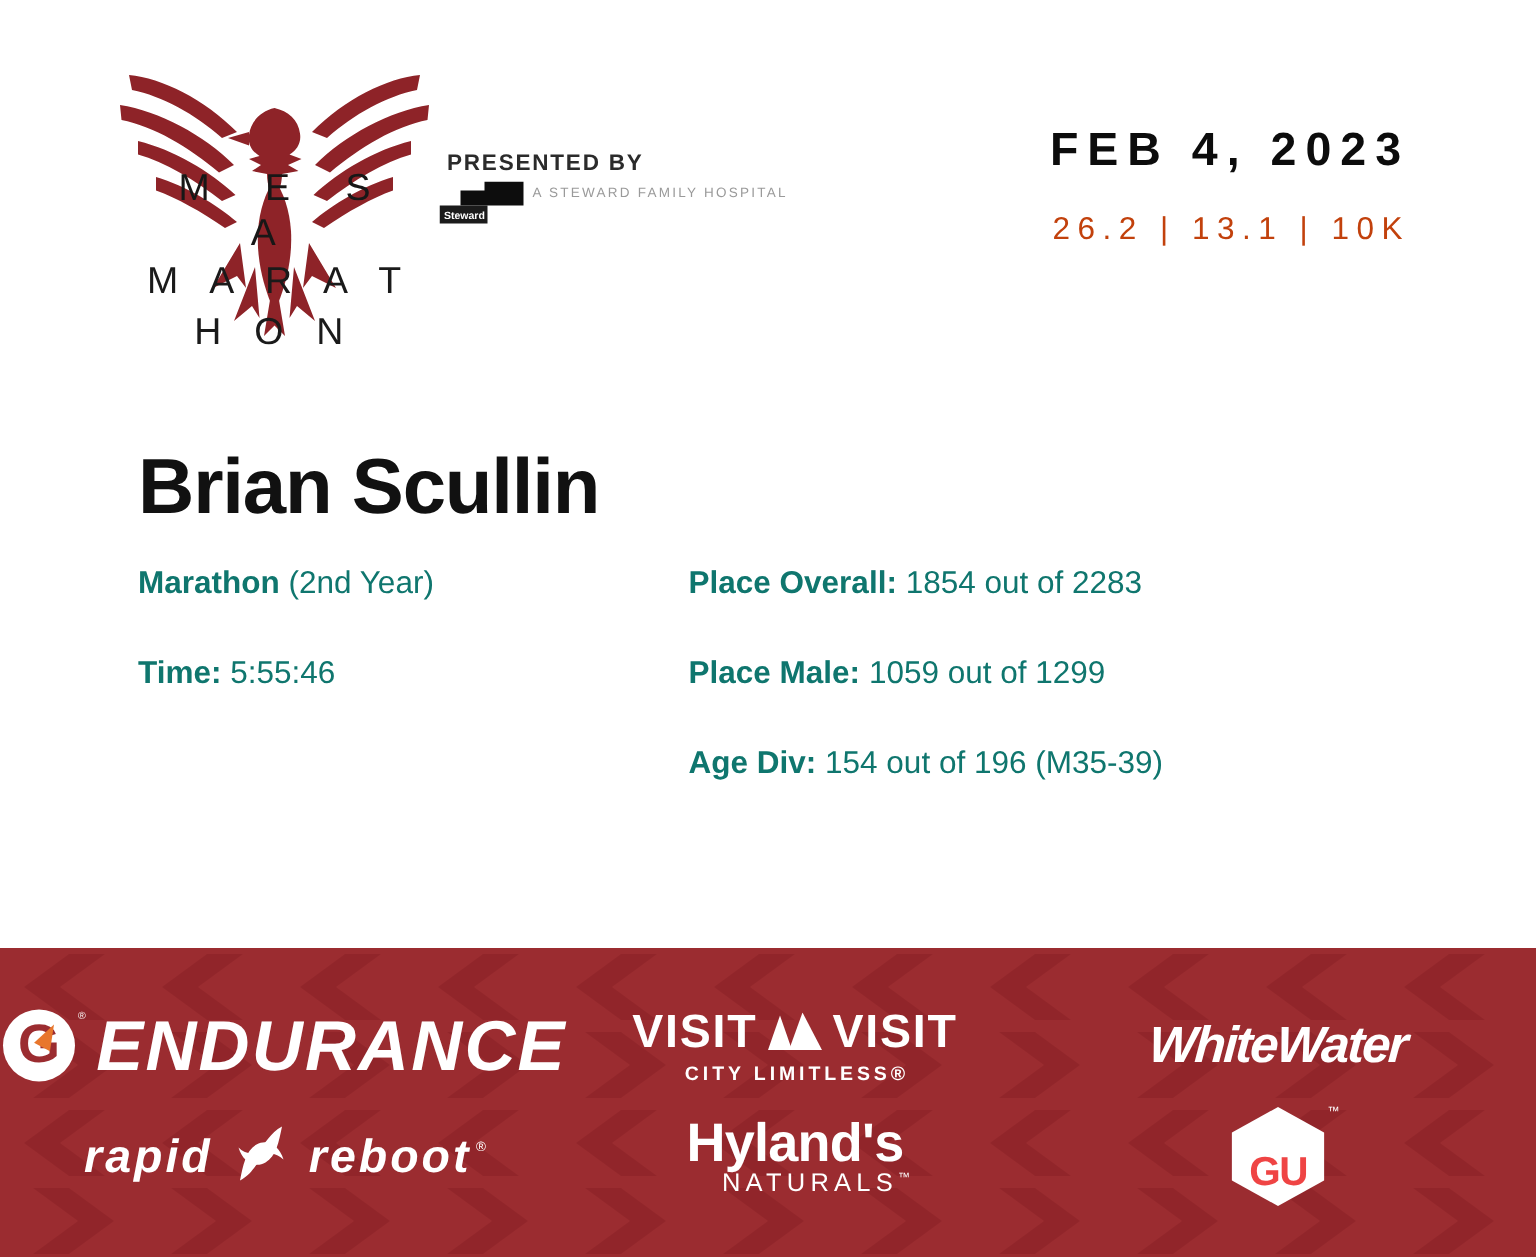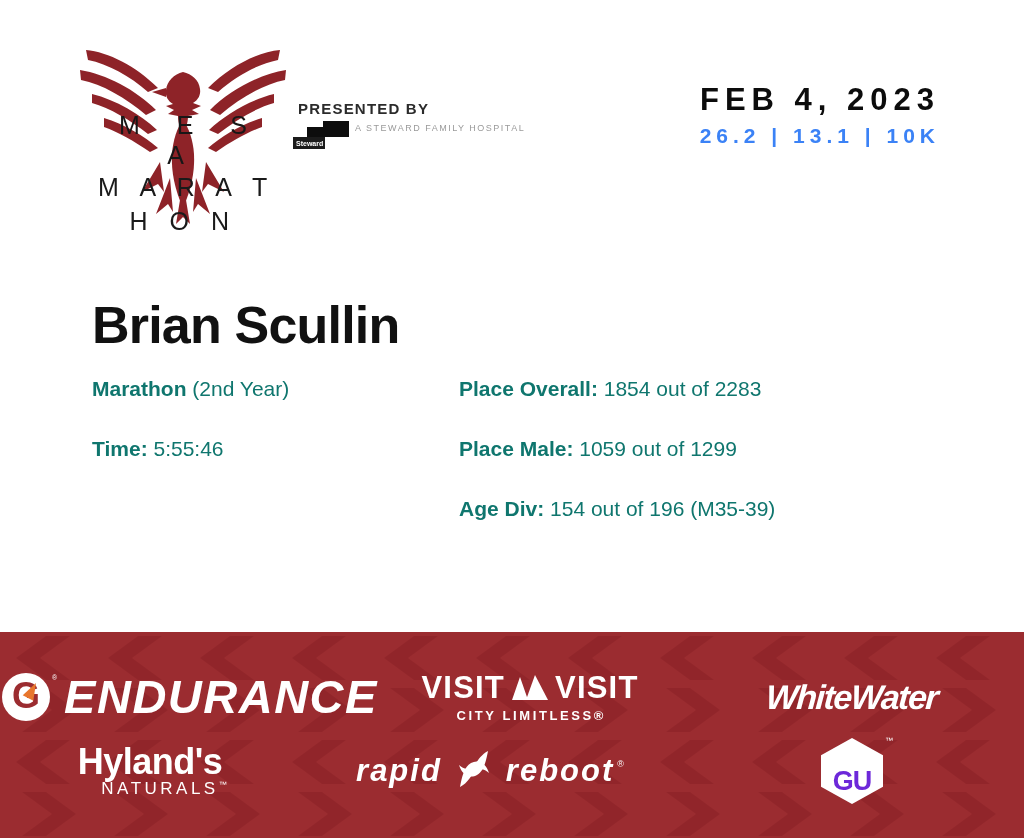--- a/index.html
+++ b/index.html
@@ -119,25 +119,25 @@
     font-size: 31px;
     font-weight: 700;
     letter-spacing: 6px;
     color: #0c0c0c;
     line-height: 36px;
     white-space: nowrap;
     text-indent: 6px;
   }
   .date-dist {
     font-size: 21px;
-    font-weight: 700;
+    font-weight: 400;
     letter-spacing: 5px;
-    color: #3b82f6;
+    color: #c2410c;
     line-height: 30px;
-    margin-top: 3px;
+    margin-top: 20px;
     white-space: nowrap;
     text-indent: 5px;
   }
 
   
   .result {
     position: absolute;
     left: 0;
     top: 240px;
     width: 1024px;
@@ -356,21 +356,21 @@
   .gu-hex {
     width: 62px; height: 66px;
     background: #ffffff;
     display: flex; align-items: center; justify-content: center;
     clip-path: polygon(50% 0%, 100% 26%, 100% 74%, 50% 100%, 0% 74%, 0% 26%);
     border-radius: 8px;
   }
   .gu-letters {
     font-size: 27px;
     font-weight: 700;
-    color: #6d28d9;
+    color: #ef4444;
     letter-spacing: -1px;
     font-family: "Liberation Sans", sans-serif;
     line-height: 28px;
     margin-top: 20px;
   }
   .gu-tm {
     position: absolute;
     right: -10px; top: -2px;
     font-size: 8px;
     color: #ffffff;
@@ -522,44 +522,44 @@
       </div>
 
       <div class="sp-cell sp-c3">
         <div class="ww">WhiteWater</div>
       </div>
 
     </div>
 
     <div class="sp-row sp-row-2">
 
-      <div class="sp-cell sp-c2">
-        <div class="hy">
-          <div class="hy-main">Hyland's</div>
-          <div class="hy-sub">
-            <span>NATURALS</span><span class="hy-tm">™</span>
-          </div>
-        </div>
-      </div>
-
       <div class="sp-cell sp-c1">
         <div class="rr">
           <div class="rr-word">rapid</div>
           <span class="rr-mark">
             <svg width="48" height="48" viewBox="0 0 48 48">
               <path d="M24 2 C37 2 46 11 46 24 C46 37 37 46 24 46 C11 46 2 37 2 24 C2 11 11 2 24 2 Z M24 7 C14 7 7 14 7 24 C7 34 14 41 24 41 C34 41 41 34 41 24 C41 14 34 7 24 7 Z" fill="#ffffff" opacity="0"></path>
               <path d="M38 6 C30 10 27 18 22 22 C18 25 13 24 9 20 C12 30 20 34 27 30 C34 26 36 16 38 6 Z" fill="#ffffff"></path>
               <path d="M10 42 C18 38 21 30 26 26 C30 23 35 24 39 28 C36 18 28 14 21 18 C14 22 12 32 10 42 Z" fill="#ffffff"></path>
             </svg>
           </span>
           <div class="rr-word">reboot</div>
           <span class="rr-tm">®</span>
         </div>
       </div>
 
+      <div class="sp-cell sp-c2">
+        <div class="hy">
+          <div class="hy-main">Hyland's</div>
+          <div class="hy-sub">
+            <span>NATURALS</span><span class="hy-tm">™</span>
+          </div>
+        </div>
+      </div>
+
       <div class="sp-cell sp-c3">
         <div class="gu-wrap">
           <div class="gu-hex">
             <span class="gu-letters">GU</span>
           </div>
           <span class="gu-tm">™</span>
         </div>
       </div>
 
     </div>

